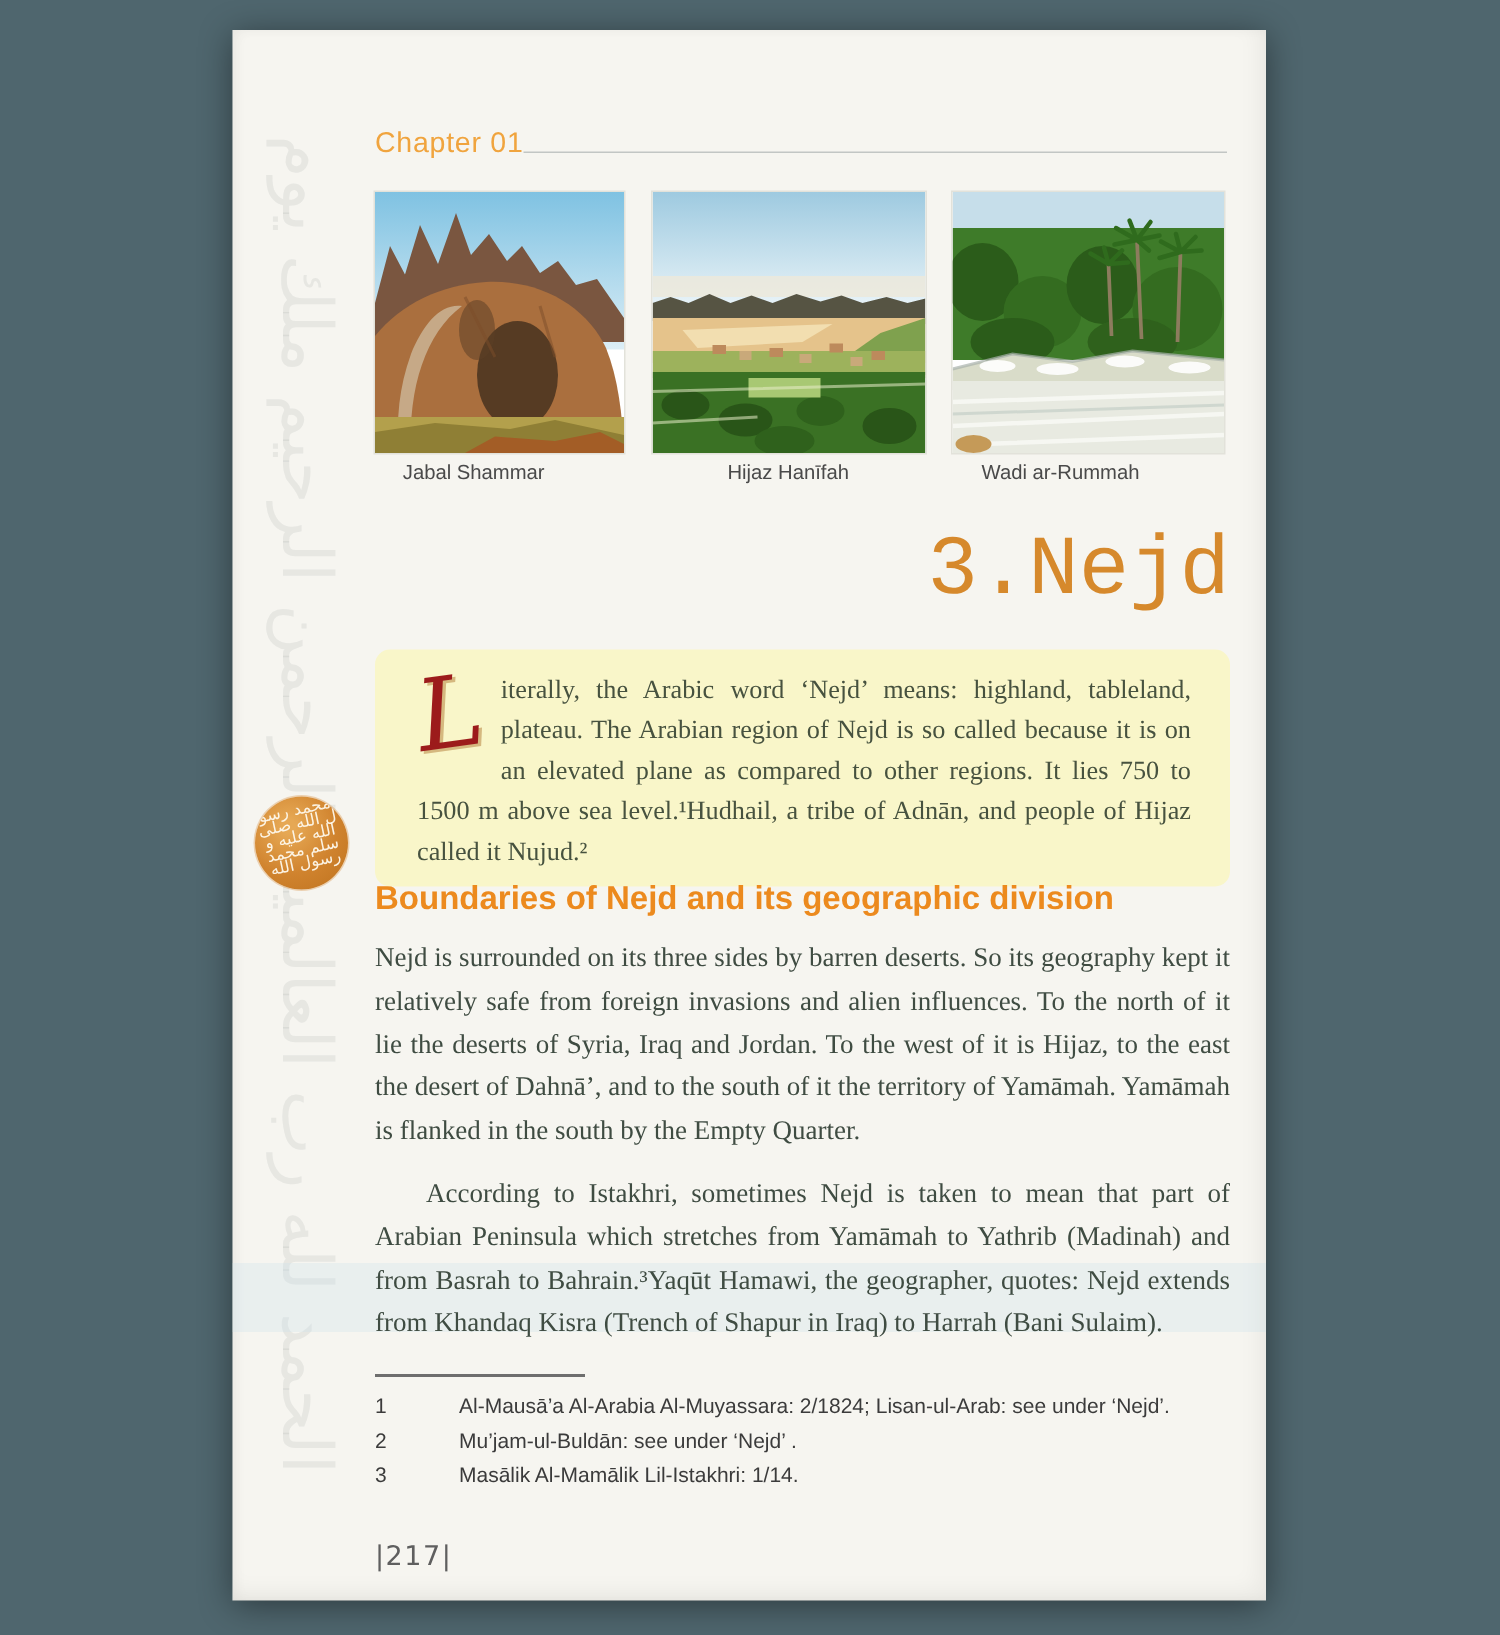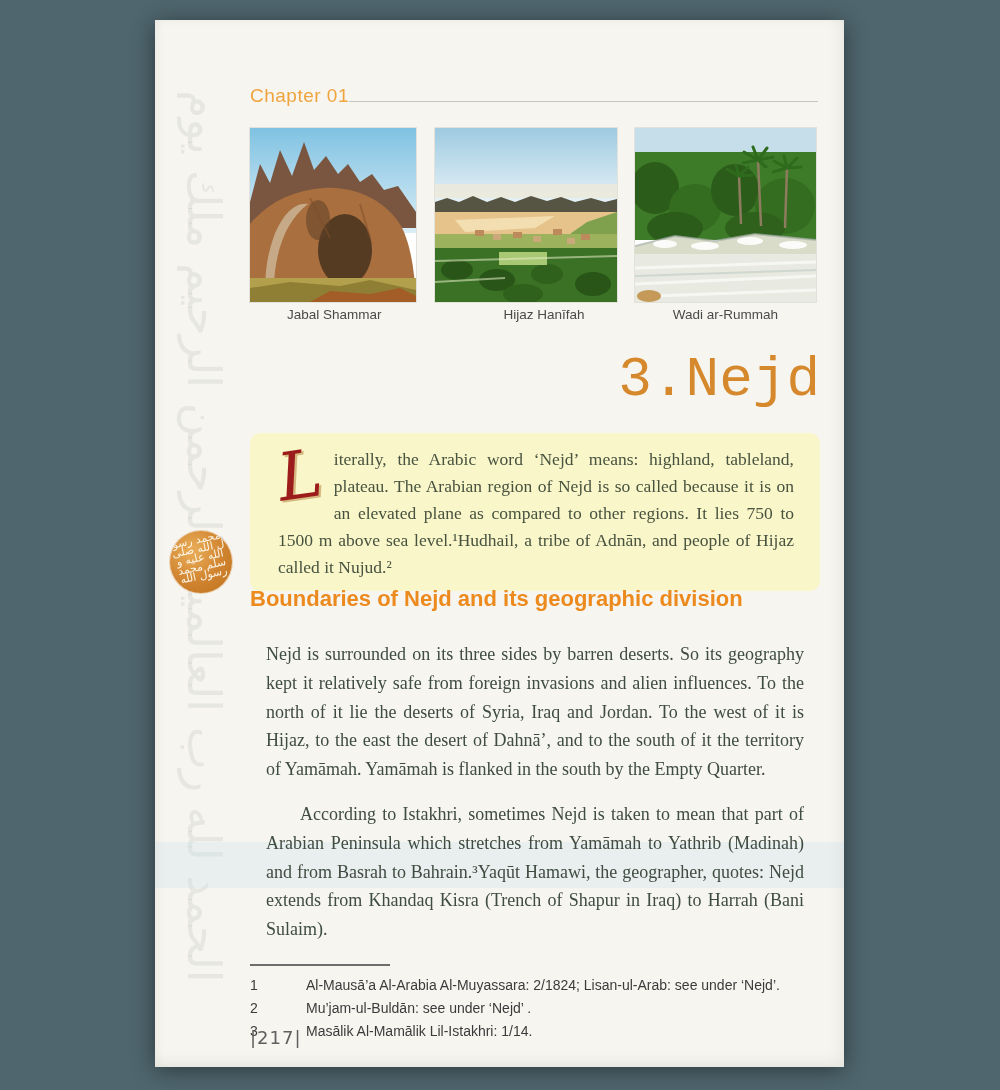--- a/index.html
+++ b/index.html
@@ -14,40 +14,40 @@
   .scan-band{position:absolute;left:0;top:822px;width:100%;height:46px;background:rgba(203,224,234,0.30);}
   
   .hdr-chapter{position:absolute;left:95px;top:65px;font-size:19px;color:#f0a43e;letter-spacing:0.5px;}
   .hdr-running{position:absolute;right:26px;top:61px;font-size:13.5px;color:#8c8c8c;}
   .hdr-rule{position:absolute;left:194px;right:26px;top:81px;height:1px;background:#c2c6c4;}
   
   .photo-row{position:absolute;left:95px;top:108px;width:566px;display:flex;justify-content:space-between;}
   .photo{height:174px;background:#fff;outline:1px solid #e2e2da;}
   .photo svg{display:block;width:100%;height:100%;}
   .p1{width:166px;} .p2{width:182px;} .p3{width:181px;}
-  .caption-row{position:absolute;left:95px;top:287px;width:566px;display:flex;justify-content:flex-end;
+  .caption-row{position:absolute;left:95px;top:287px;width:566px;display:flex;justify-content:center;
                font-size:13.5px;color:#4a4a4a;}
   .cap{width:182px;} .cap.c1{width:166px;text-align:left;} .cap.c2{text-align:center;} .cap.c3{width:181px;text-align:center;}
   
   .sec-title{position:absolute;left:95px;top:328px;width:570px;text-align:right;
              font-family:Liberation Mono, monospace;font-size:56px;color:#d6892c;}
   
   .intro-box{position:absolute;left:95px;top:413px;width:570px;min-height:145px;box-sizing:border-box;
              background:#f9f6c9;border-radius:10px;padding:13px 26px 10px 28px;
              font-family:"Liberation Serif",serif;font-size:17.5px;line-height:27px;color:#47523f;
              text-align:justify;}
   .drop-cap{float:left;font-family:"DejaVu Serif",serif;font-style:italic;font-size:66px;line-height:52px;
             color:#9c1b1b;margin:4px 12px 0 0;transform:rotate(-8deg);
             text-shadow:2px 2px 0 rgba(193,150,88,0.65);}
   
   .subheading{position:absolute;left:95px;top:566px;width:570px;font-size:22px;font-weight:600;color:#ec8a1e;}
   
   .body-flow{position:absolute;left:95px;top:604px;width:570px;
              font-family:"Liberation Serif",serif;font-size:18px;line-height:28.8px;color:#3f4c42;}
-  .para{text-align:justify;margin:16px;}
+  .para{text-align:justify;margin:0;}
   .para.indent{text-indent:34px;margin-top:13px;font-family:Liberation Serif, serif;}
   .fn-rule{width:140px;height:0;border-top:2px solid #6e6e6e;margin:20px 0 8px 0;}
   .footnotes{font-family:"Liberation Sans",sans-serif;font-size:14px;line-height:23px;color:#3b3b3b;}
   .fn-row{display:flex;}
   .fn-num{width:16px;flex:0 0 16px;margin-right:16px;}
   .fn-text{flex:1;margin-left:24px;}
   
   .page-num{position:absolute;left:95px;top:1007px;font-family:"DejaVu Sans",sans-serif;
             font-size:18px;color:#5f5f5f;letter-spacing:1px;}
   

